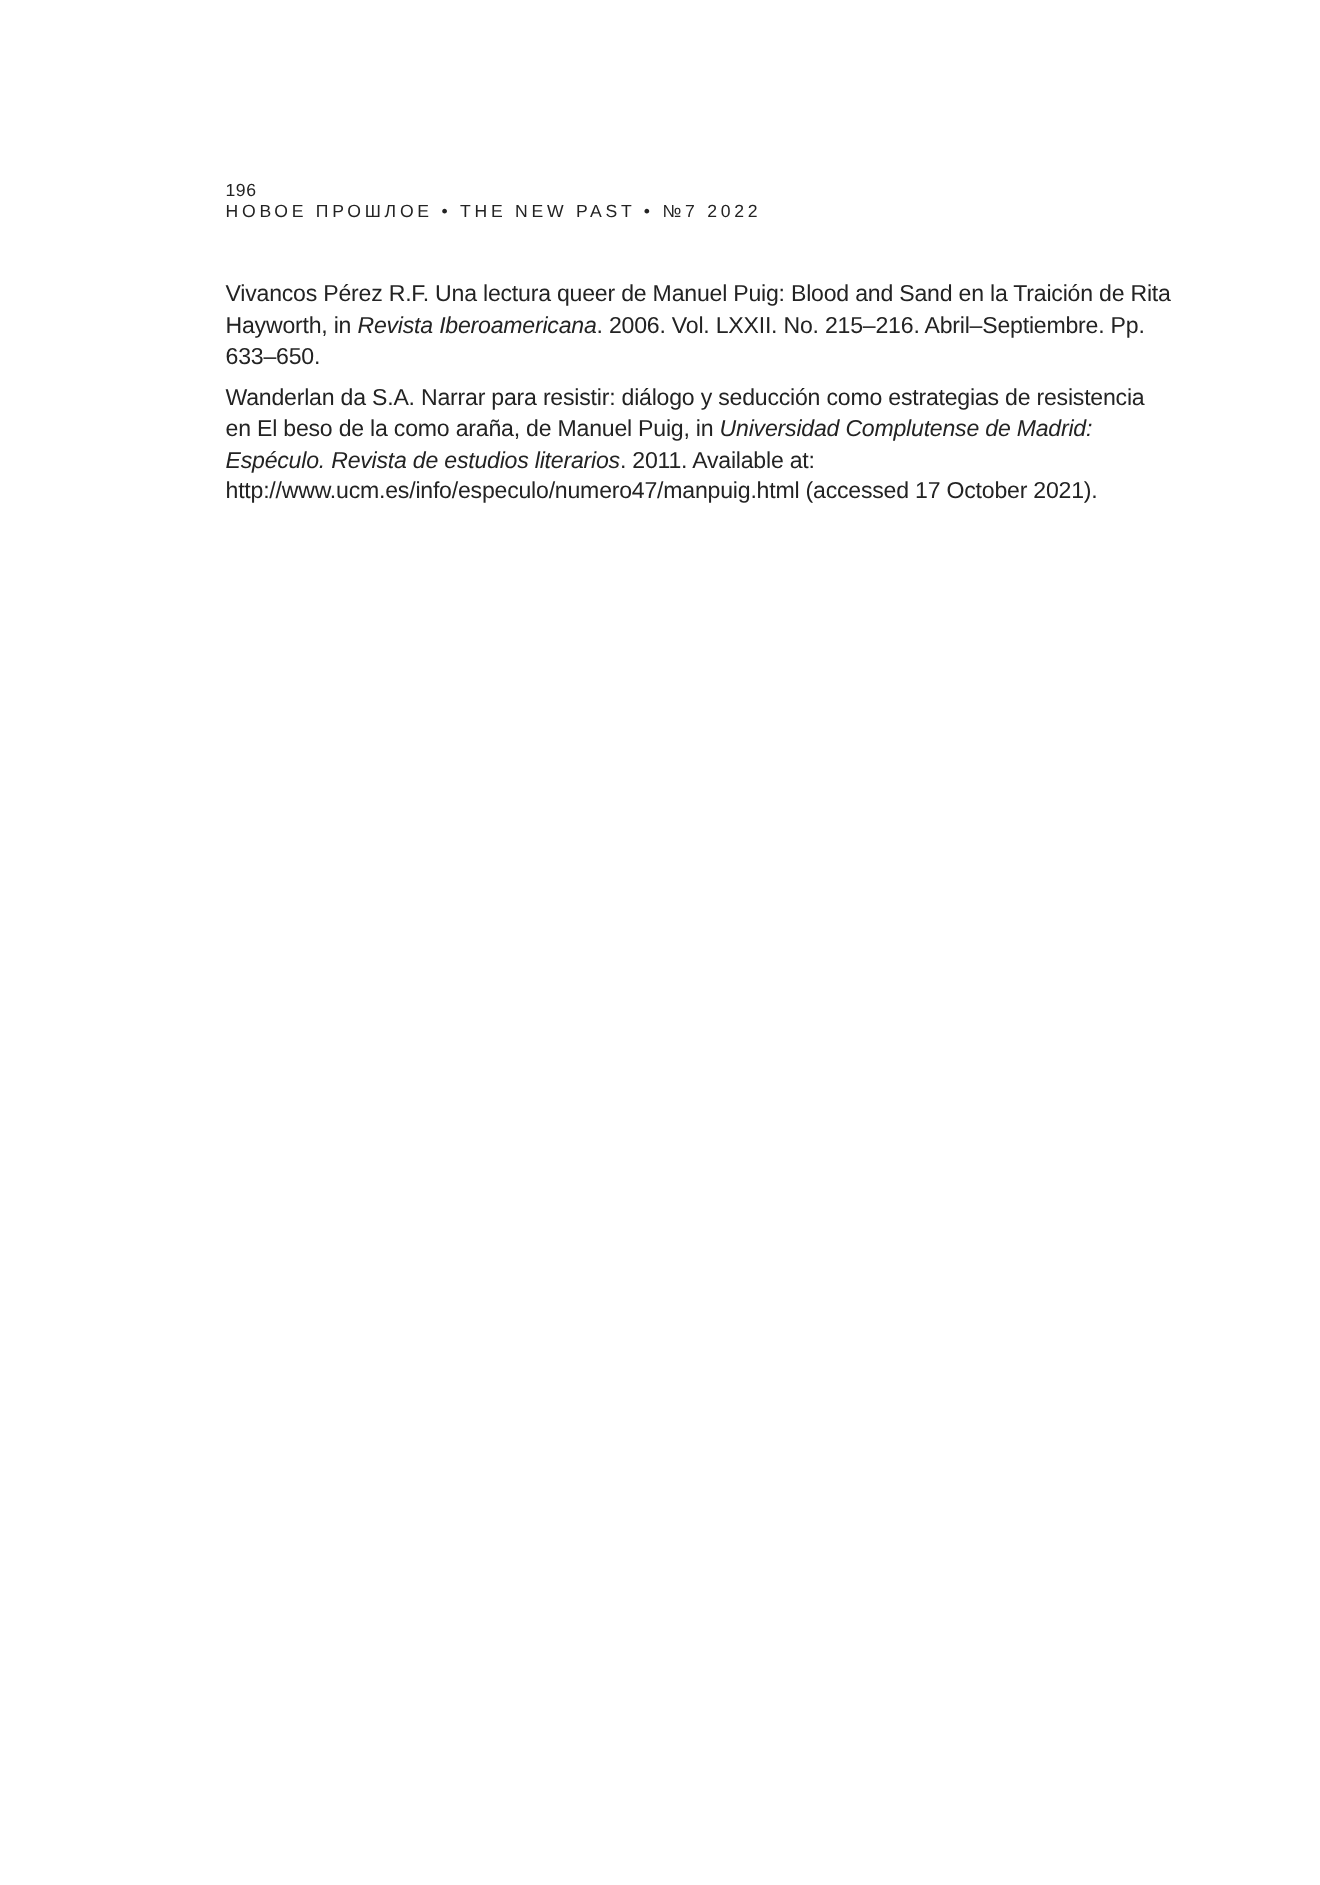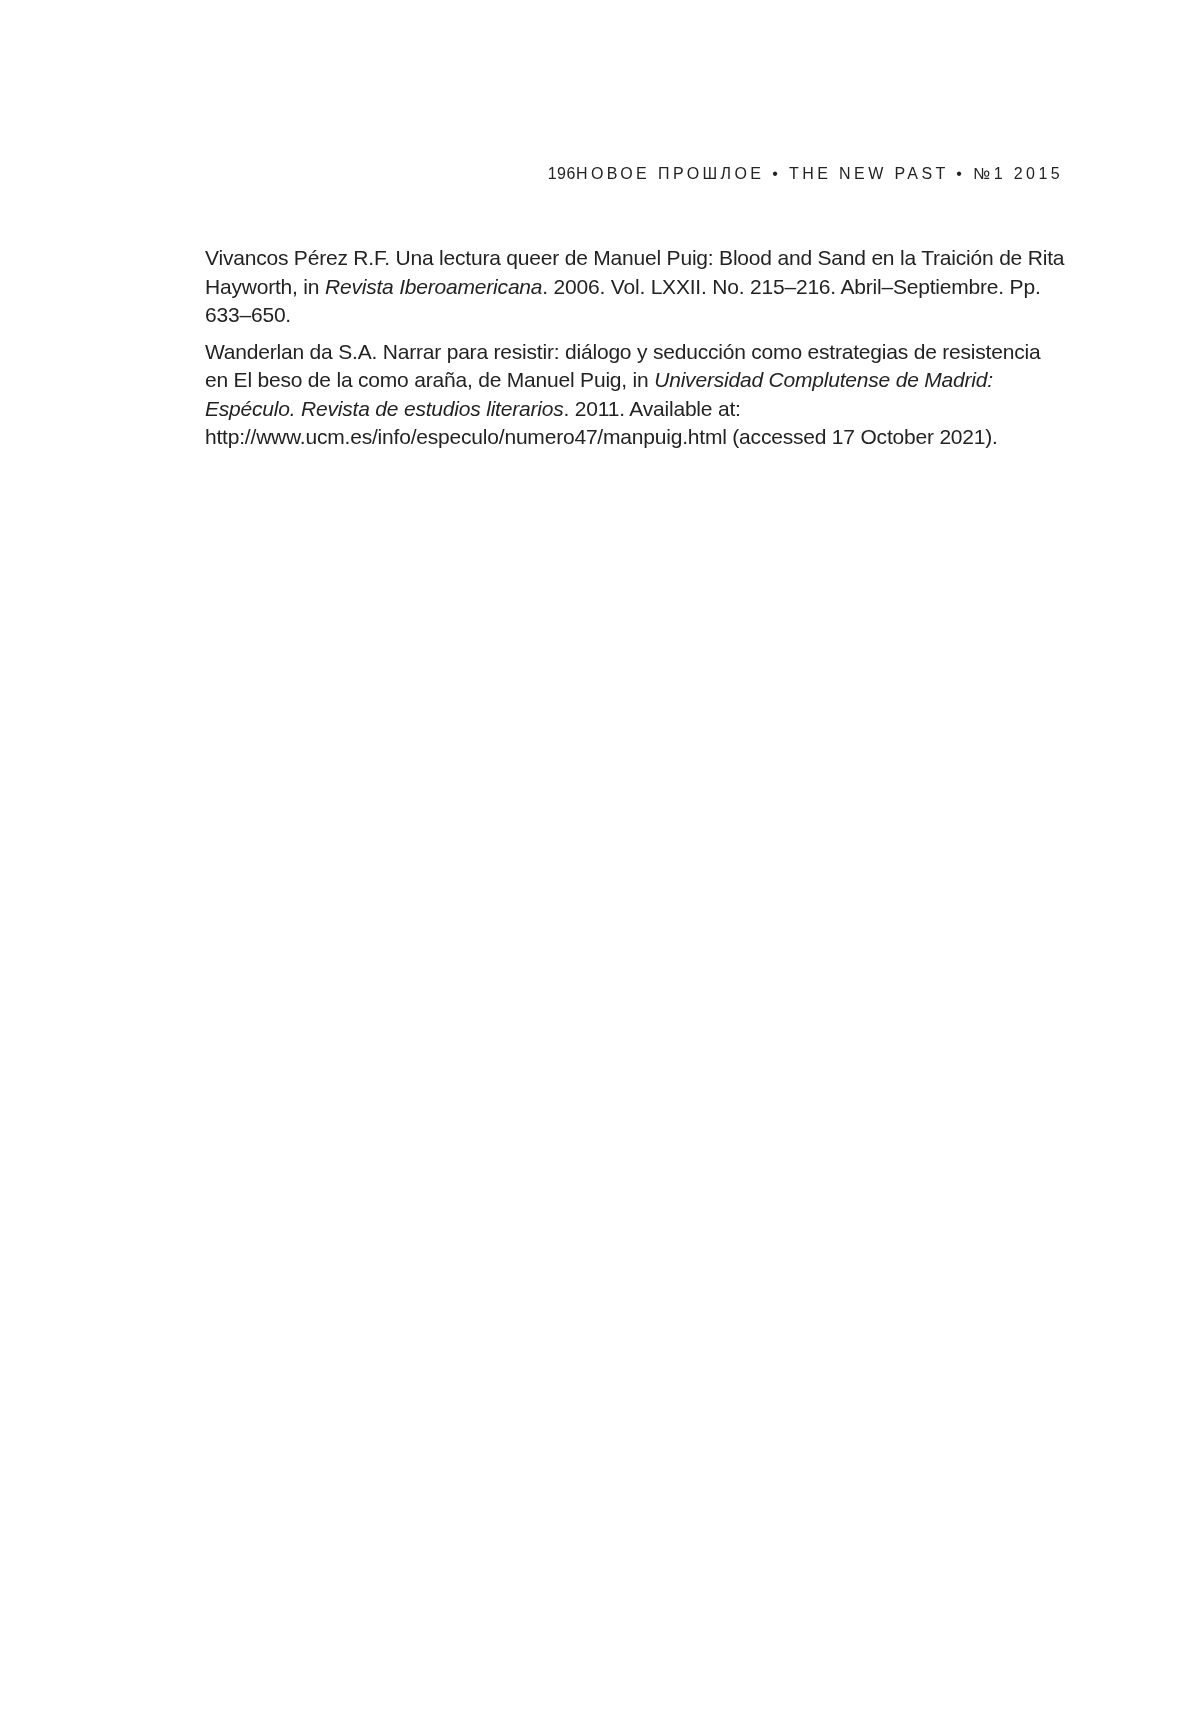--- a/index.html
+++ b/index.html
@@ -15,36 +15,37 @@
     font-family: "Liberation Sans", sans-serif;
     color: #232323;
     overflow: hidden;
   }
   .page-header {
     position: absolute;
     left: 205px;
     top: 164px;
     width: 858px;
     display: flex;
-    justify-content: flex-end;
+    justify-content: flex-start;
     align-items: baseline;
     font-size: 16px;
     line-height: 19px;
+    flex-direction: column;
   }
   .page-number {
     letter-spacing: 0.5px;
   }
   .running-title {
     letter-spacing: 3.4px;
     white-space: nowrap;
   }
   .refs {
     position: absolute;
     left: 205px;
-    top: 244px;
+    top: 254px;
     width: 860px;
   }
   .ref {
     margin: 0 0 8px 0;
     font-size: 21px;
     line-height: 28.5px;
     letter-spacing: -0.2px;
     text-align: left;
   }
   .ref .italic {
@@ -59,21 +60,21 @@
     text-align: right;
   }
 </style>
 </head>
 <body style="background: rgb(255, 255, 255);">
 
 <div class="page" style="color: rgb(35, 35, 35); background: rgb(255, 255, 255);">
 
   <header class="page-header">
     <span class="page-number">196</span>
-    <span class="running-title">НОВОЕ ПРОШЛОЕ • THE NEW PAST • №1 2015</span>
+    <span class="running-title">НОВОЕ ПРОШЛОЕ • THE NEW PAST • №7 2022</span>
   </header>
 
   <main class="refs">
     <p class="ref"><span>Vivancos Pérez R.F. Una lectura queer de Manuel Puig: Blood and Sand en la Traición de Rita Hayworth, in </span><span class="italic">Revista Iberoamericana</span><span>. 2006. Vol. LXXII. No. 215–216. Abril–Septiembre. Pp. 633–650.</span></p>
     <p class="ref"><span>Wanderlan da S.A. Narrar para resistir: diálogo y seducción como estrategias de resistencia en El beso de la como araña, de Manuel Puig, in </span><span class="italic">Universidad Complutense de Madrid: Espéculo. Revista de estudios literarios</span><span>. 2011. Available at: http://www.ucm.es/info/especulo/numero47/manpuig.html (accessed 17 October 2021).</span></p>
   </main>
 
 </div>
 
 </body></html>

